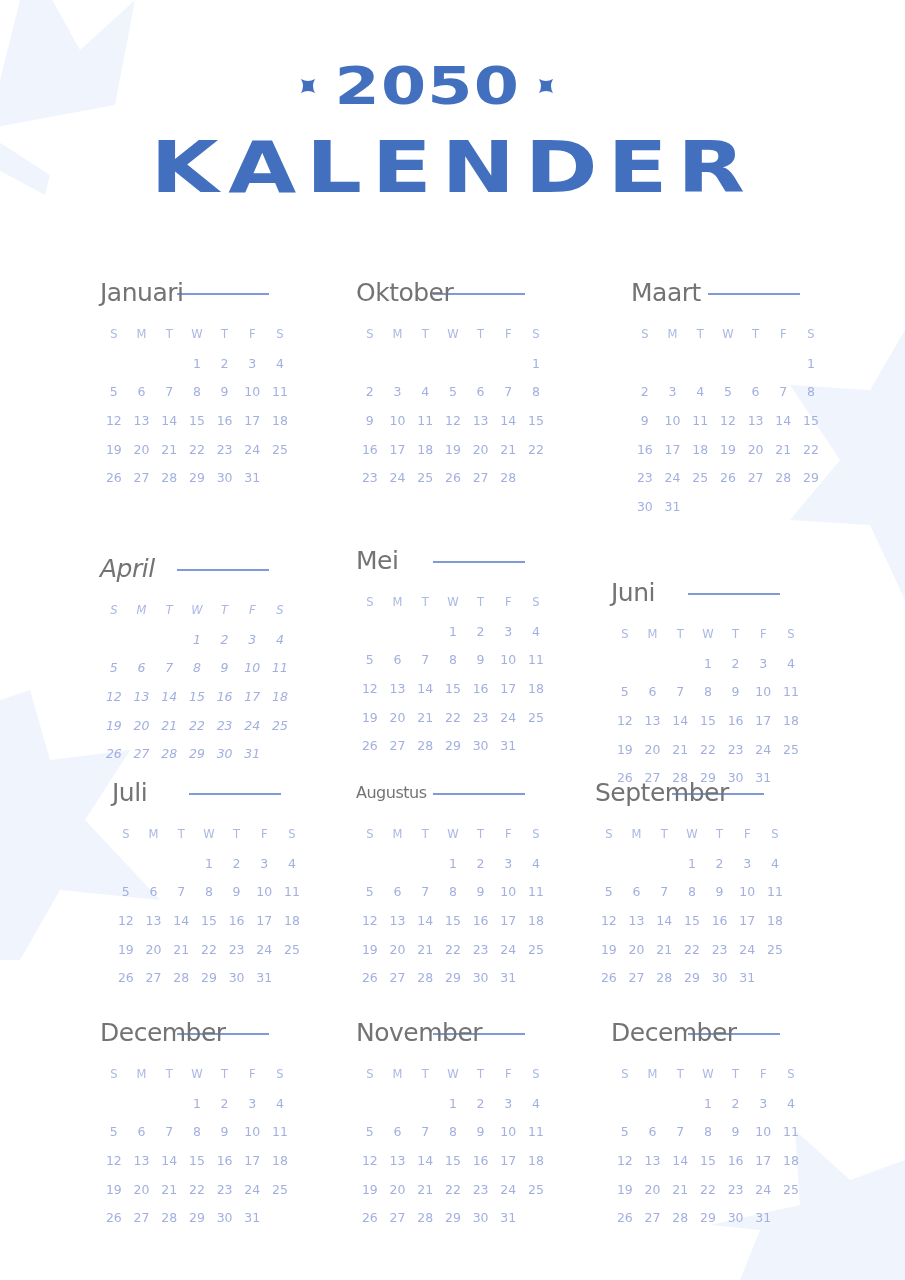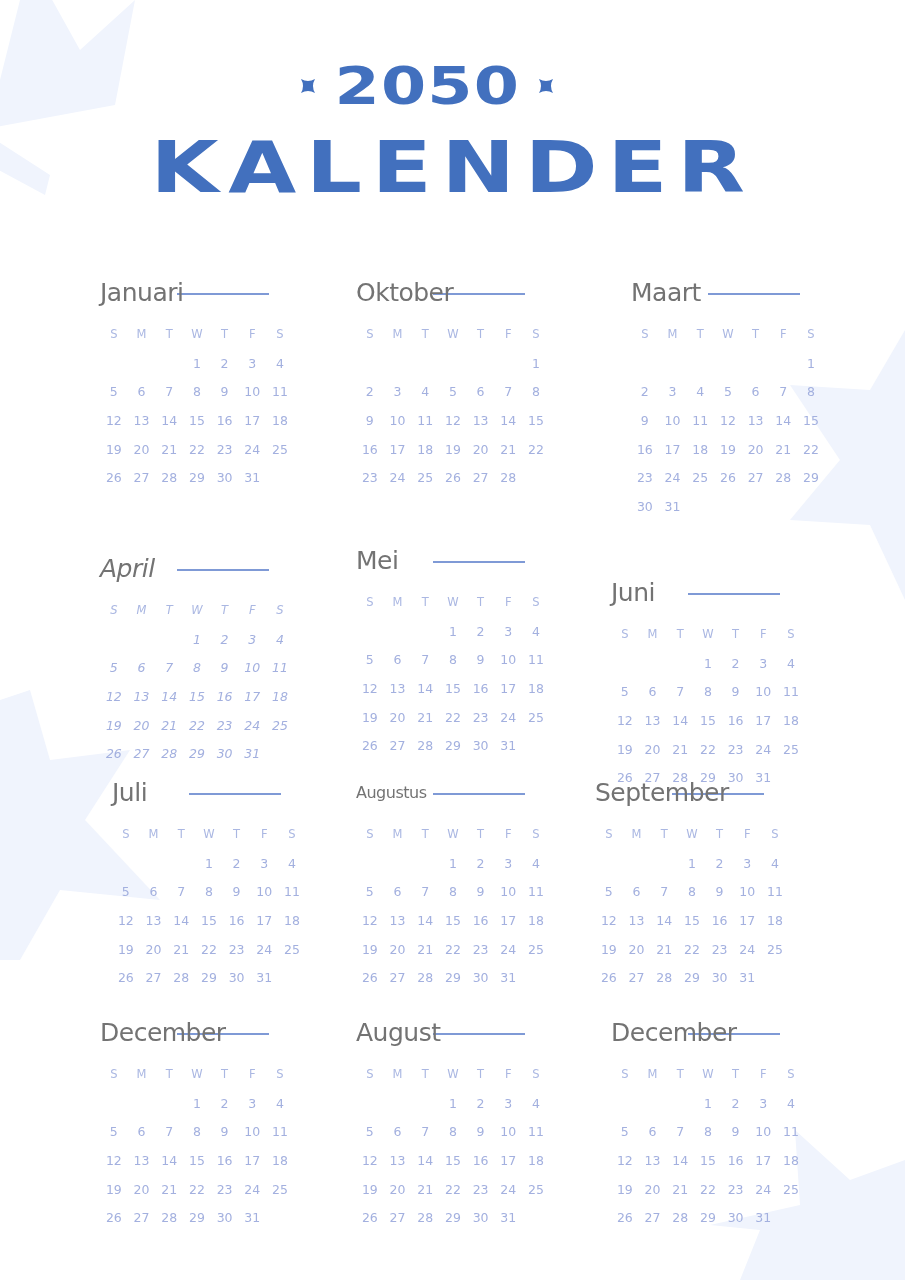--- a/index.html
+++ b/index.html
@@ -561,21 +561,21 @@
         <div class="day">27</div>
         <div class="day">28</div>
         <div class="day">29</div>
         <div class="day">30</div>
         <div class="day">31</div>
       </div>
     </div>
     <div class="month" style="left: 256px; top: 740px;">
       <div class="month-head">
         <div class="month-line"></div>
-        <span class="month-name">August</span>
+        <span class="month-name">November</span>
       </div>
       <div class="days">
         <div class="dow">S</div>
         <div class="dow">M</div>
         <div class="dow">T</div>
         <div class="dow">W</div>
         <div class="dow">T</div>
         <div class="dow">F</div>
         <div class="dow">S</div>
         <div class="day"></div>

